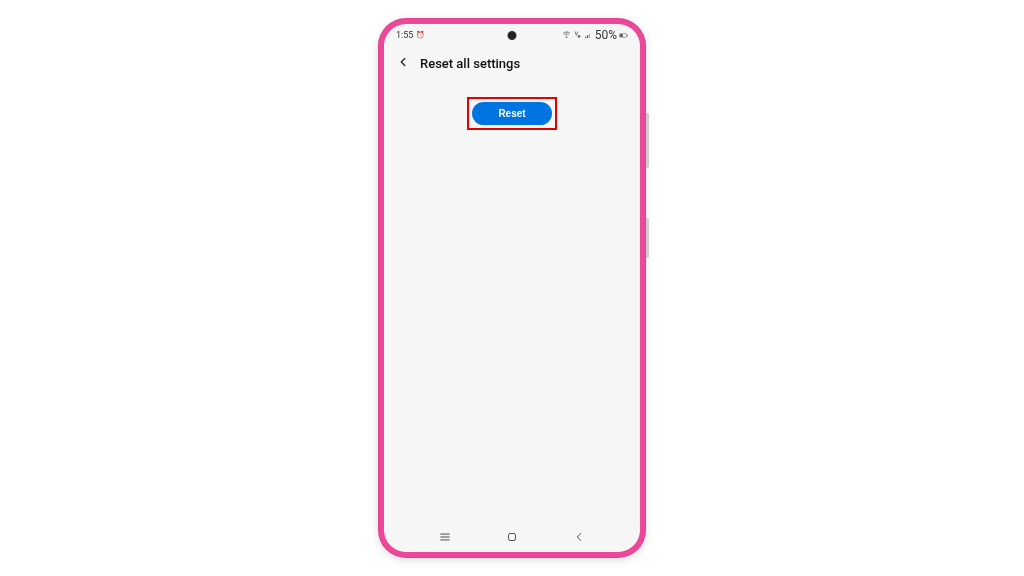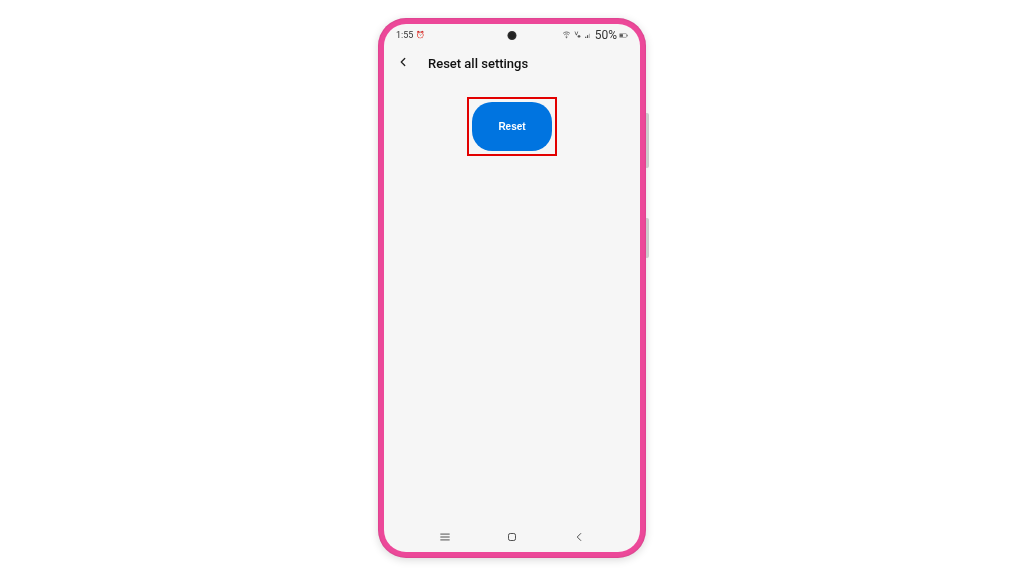--- a/index.html
+++ b/index.html
@@ -61,21 +61,21 @@
     font-size: 9px;
     color: #333;
   }
   .status-left { display: flex; align-items: center; gap: 3px; }
   .status-right { display: flex; align-items: center; gap: 2px; font-size: 12px; }
   .status-right svg { width: 9px; height: 9px; }
   .header {
     display: flex;
     align-items: center;
     padding: 8px 12px 6px 12px;
-    gap: 18px;
+    gap: 10px;
   }
   .back-icon { width: 14px; height: 14px; flex-shrink: 0; }
   .page-title { font-size: 13px; color: #111; font-weight: 500; }
   .content {
     padding: 4px 14px;
     flex: 1;
   }
   .description {
     font-size: 9px;
     line-height: 1.4;
@@ -85,21 +85,21 @@
     margin: 14px auto 0;
     width: fit-content;
     border: 2.5px solid #e20000;
     padding: 3px;
   }
   .reset-btn {
     background: #0074e0;
     color: #fff;
     border: none;
     border-radius: 20px;
-    padding: 19px 26px;
+    padding: 6px 26px;
     font-size: 10px;
     font-weight: 600;
     cursor: pointer;
   }
   .nav-bar {
     height: 26px;
     display: flex;
     justify-content: space-around;
     align-items: center;
     padding: 0 28px 4px;

